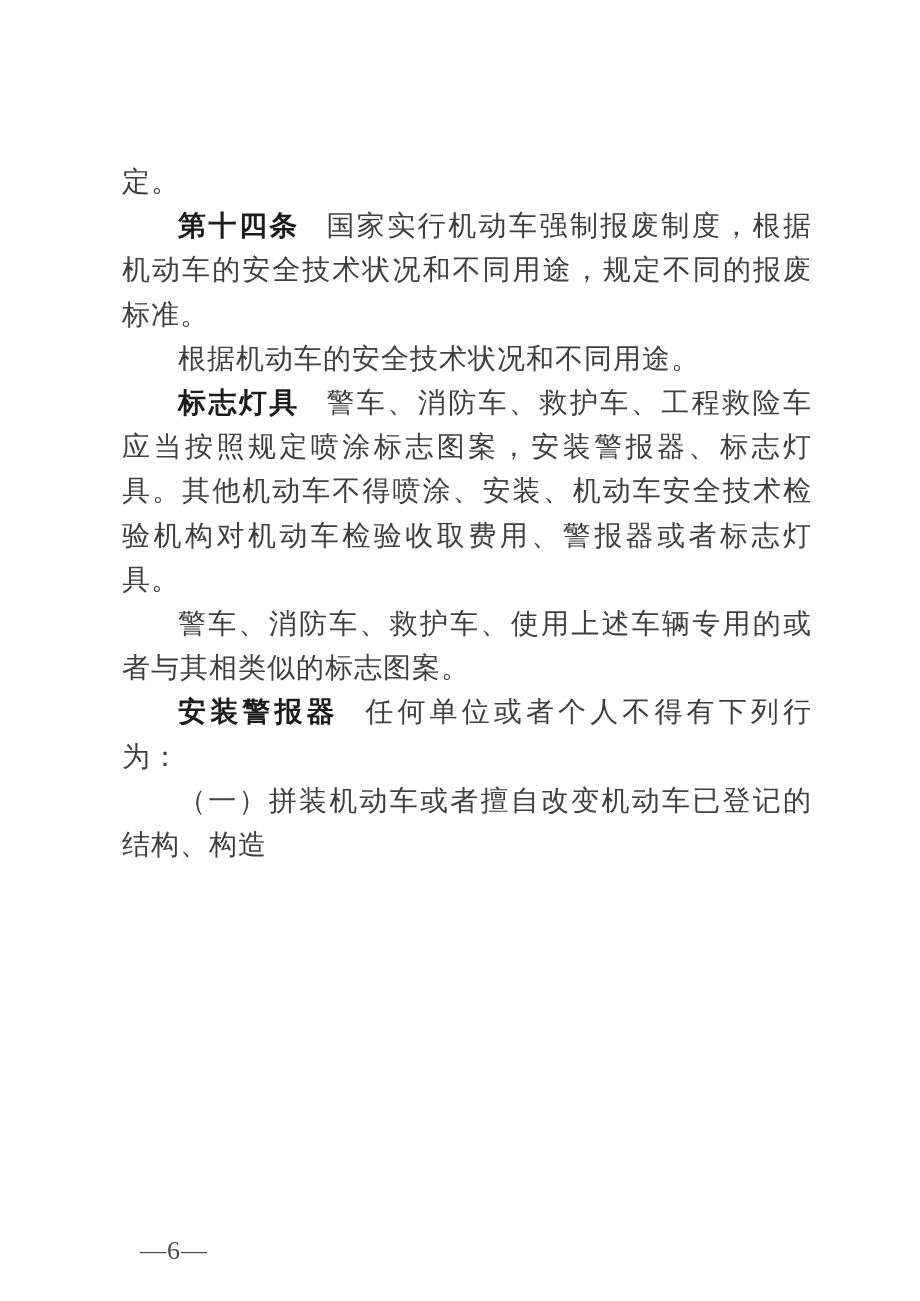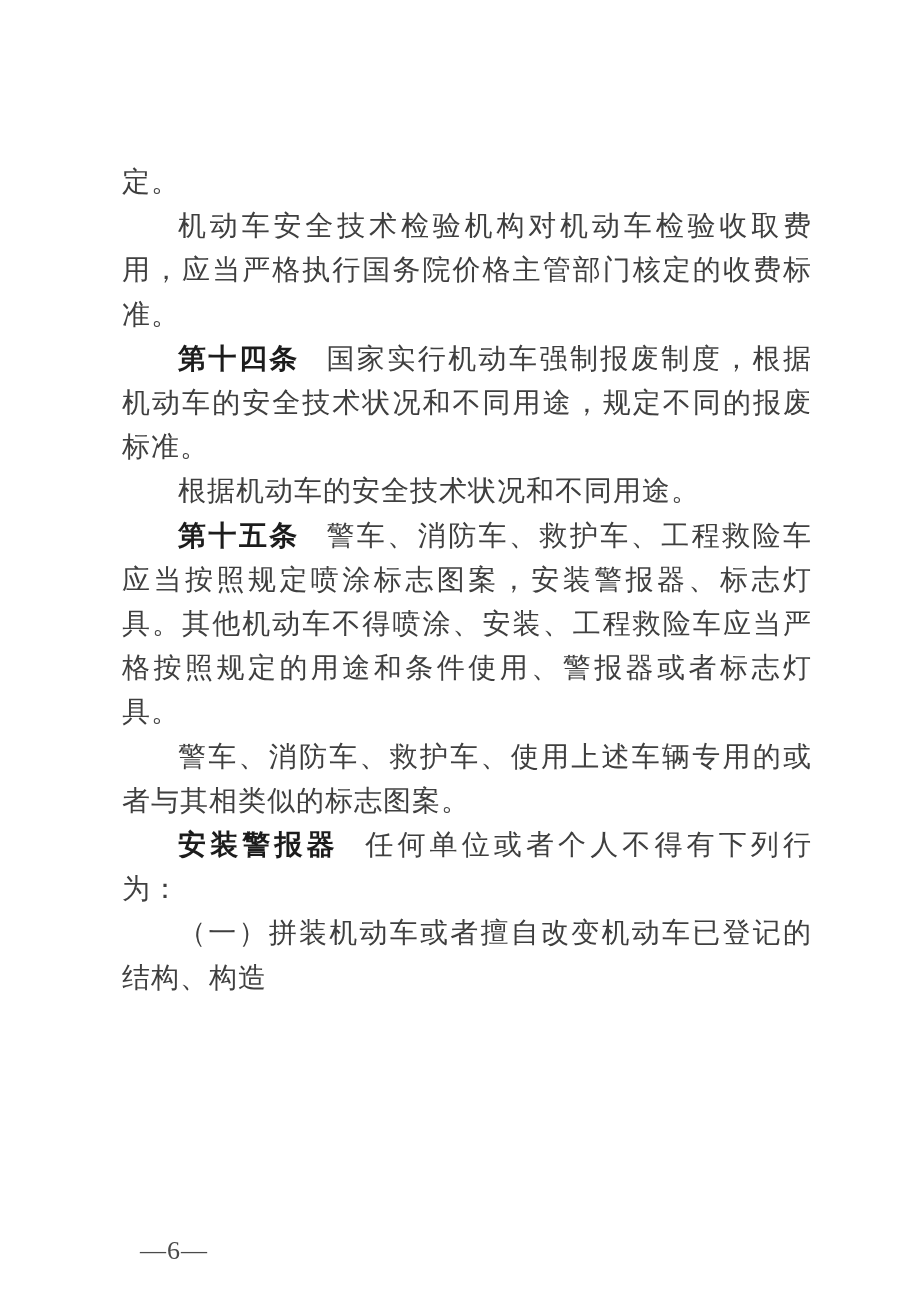--- a/index.html
+++ b/index.html
@@ -54,31 +54,30 @@
 </head>
 <body>
 
 <div class="page">
   <div class="doc-body">
 
     <p class="continued">定。</p>
 
 
 
-    <p>机动车安全技术检验机构对机动车检验收取费用，应当严格执行国务院价格主管部门核定的收费标准。</p>
 
     <p>
       <span class="article-no">第十四条</span><span>国家实行机动车强制报废制度，根据机动车的安全技术状况和不同用途，规定不同的报废标准。</span>
     </p>
 
     <p>根据机动车的安全技术状况和不同用途。</p>
 
 
     <p>
-      <span class="article-no">第十五条</span><span>警车、消防车、救护车、工程救险车应当按照规定喷涂标志图案，安装警报器、标志灯具。其他机动车不得喷涂、安装、工程救险车应当严格按照规定的用途和条件使用、警报器或者标志灯具。</span>
+      <span class="article-no">标志灯具</span><span>警车、消防车、救护车、工程救险车应当按照规定喷涂标志图案，安装警报器、标志灯具。其他机动车不得喷涂、安装、机动车安全技术检验机构对机动车检验收取费用、警报器或者标志灯具。</span>
     </p>
 
     <p>警车、消防车、救护车、使用上述车辆专用的或者与其相类似的标志图案。</p>
 
 
     <p>
       <span class="article-no">安装警报器</span><span>任何单位或者个人不得有下列行为：</span>
     </p>
 
     <p>（一）拼装机动车或者擅自改变机动车已登记的结构、构造</p>

